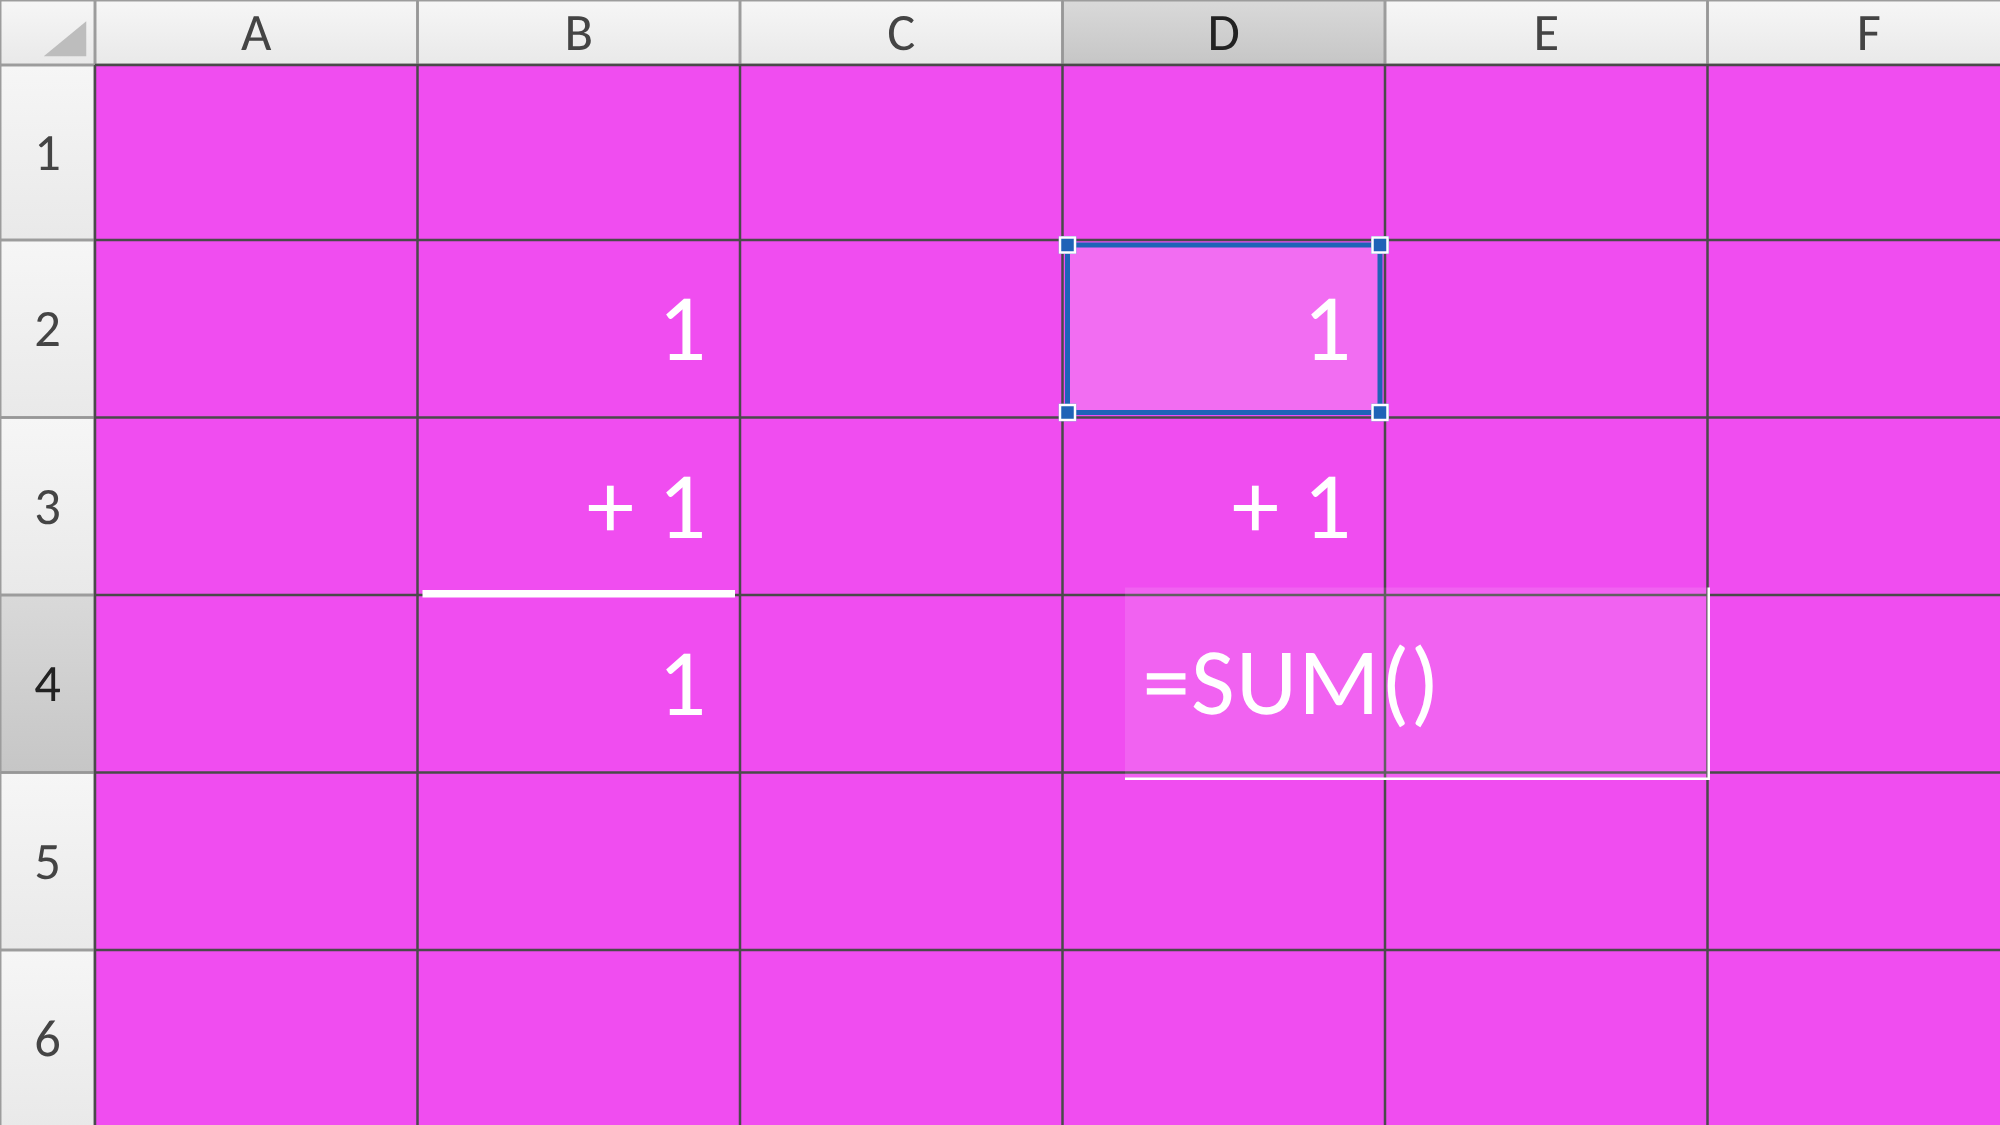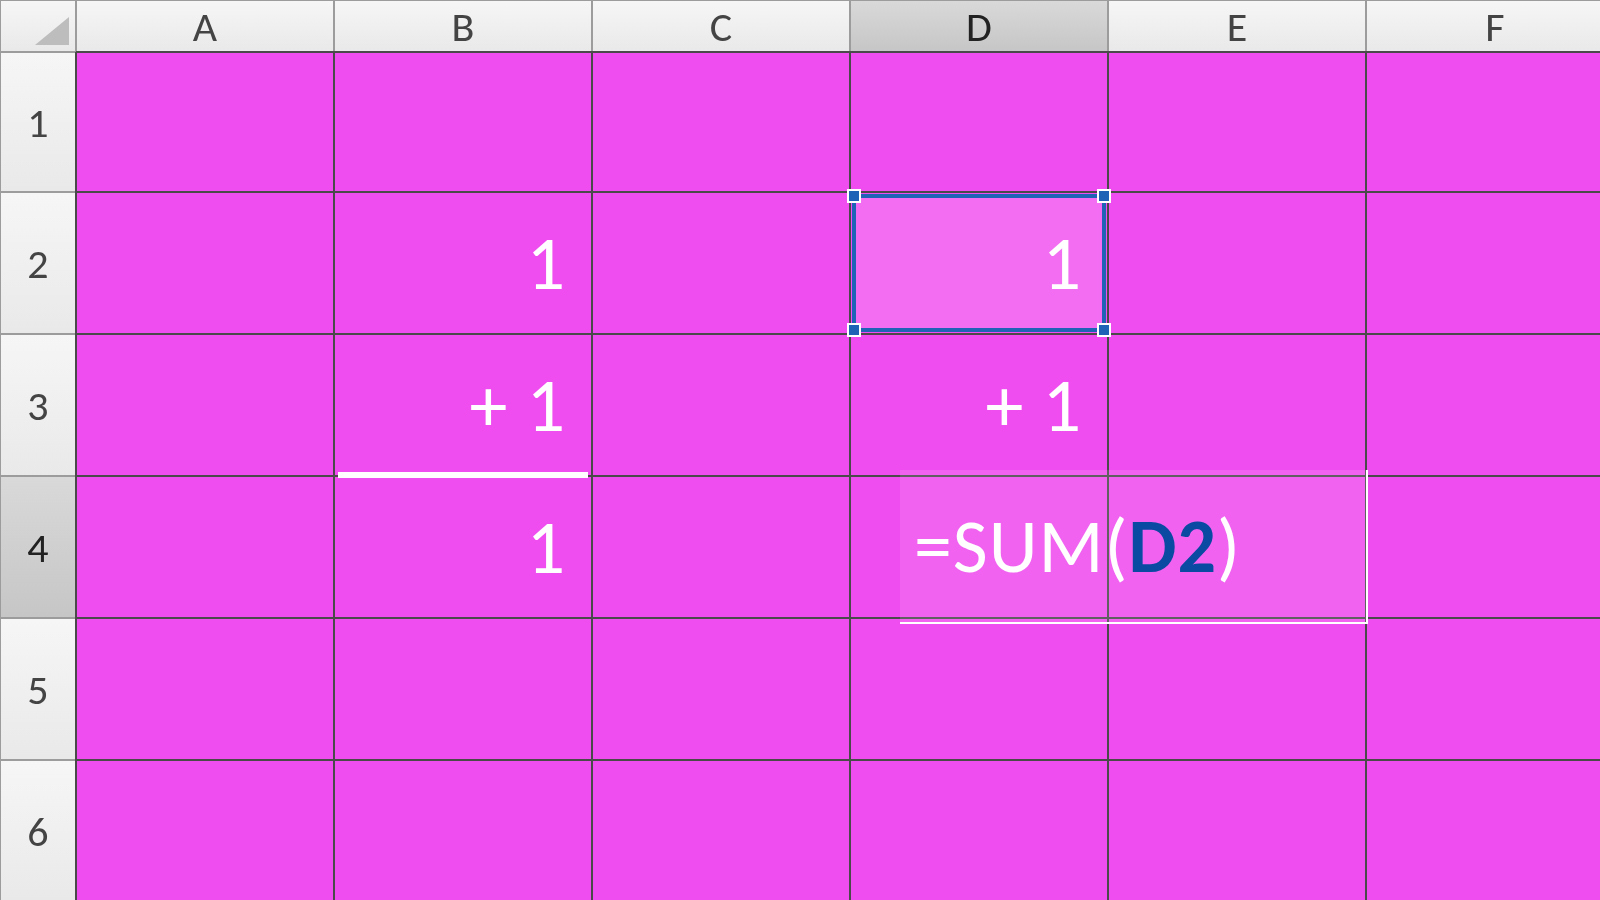--- a/index.html
+++ b/index.html
@@ -151,17 +151,16 @@
 
   <div class="range-box" id="range-box" style="left: 852px; top: 194px; width: 254px; height: 138px;">
     <div class="range-handle" style="left:-9px;top:-9px;"></div>
     <div class="range-handle" style="right:-9px;top:-9px;"></div>
     <div class="range-handle" style="left:-9px;bottom:-9px;"></div>
     <div class="range-handle" style="right:-9px;bottom:-9px;"></div>
   </div>
 
   <div class="edit-box" id="edit-box" style="left: 852px; top: 470px; width: 468px; height: 154px; margin-left: 48px;">
     <span>=SUM(</span>
-      <span class="ref">D2</span>
       <span>)</span>
   </div>
 
 </div>
 
 </body></html>

